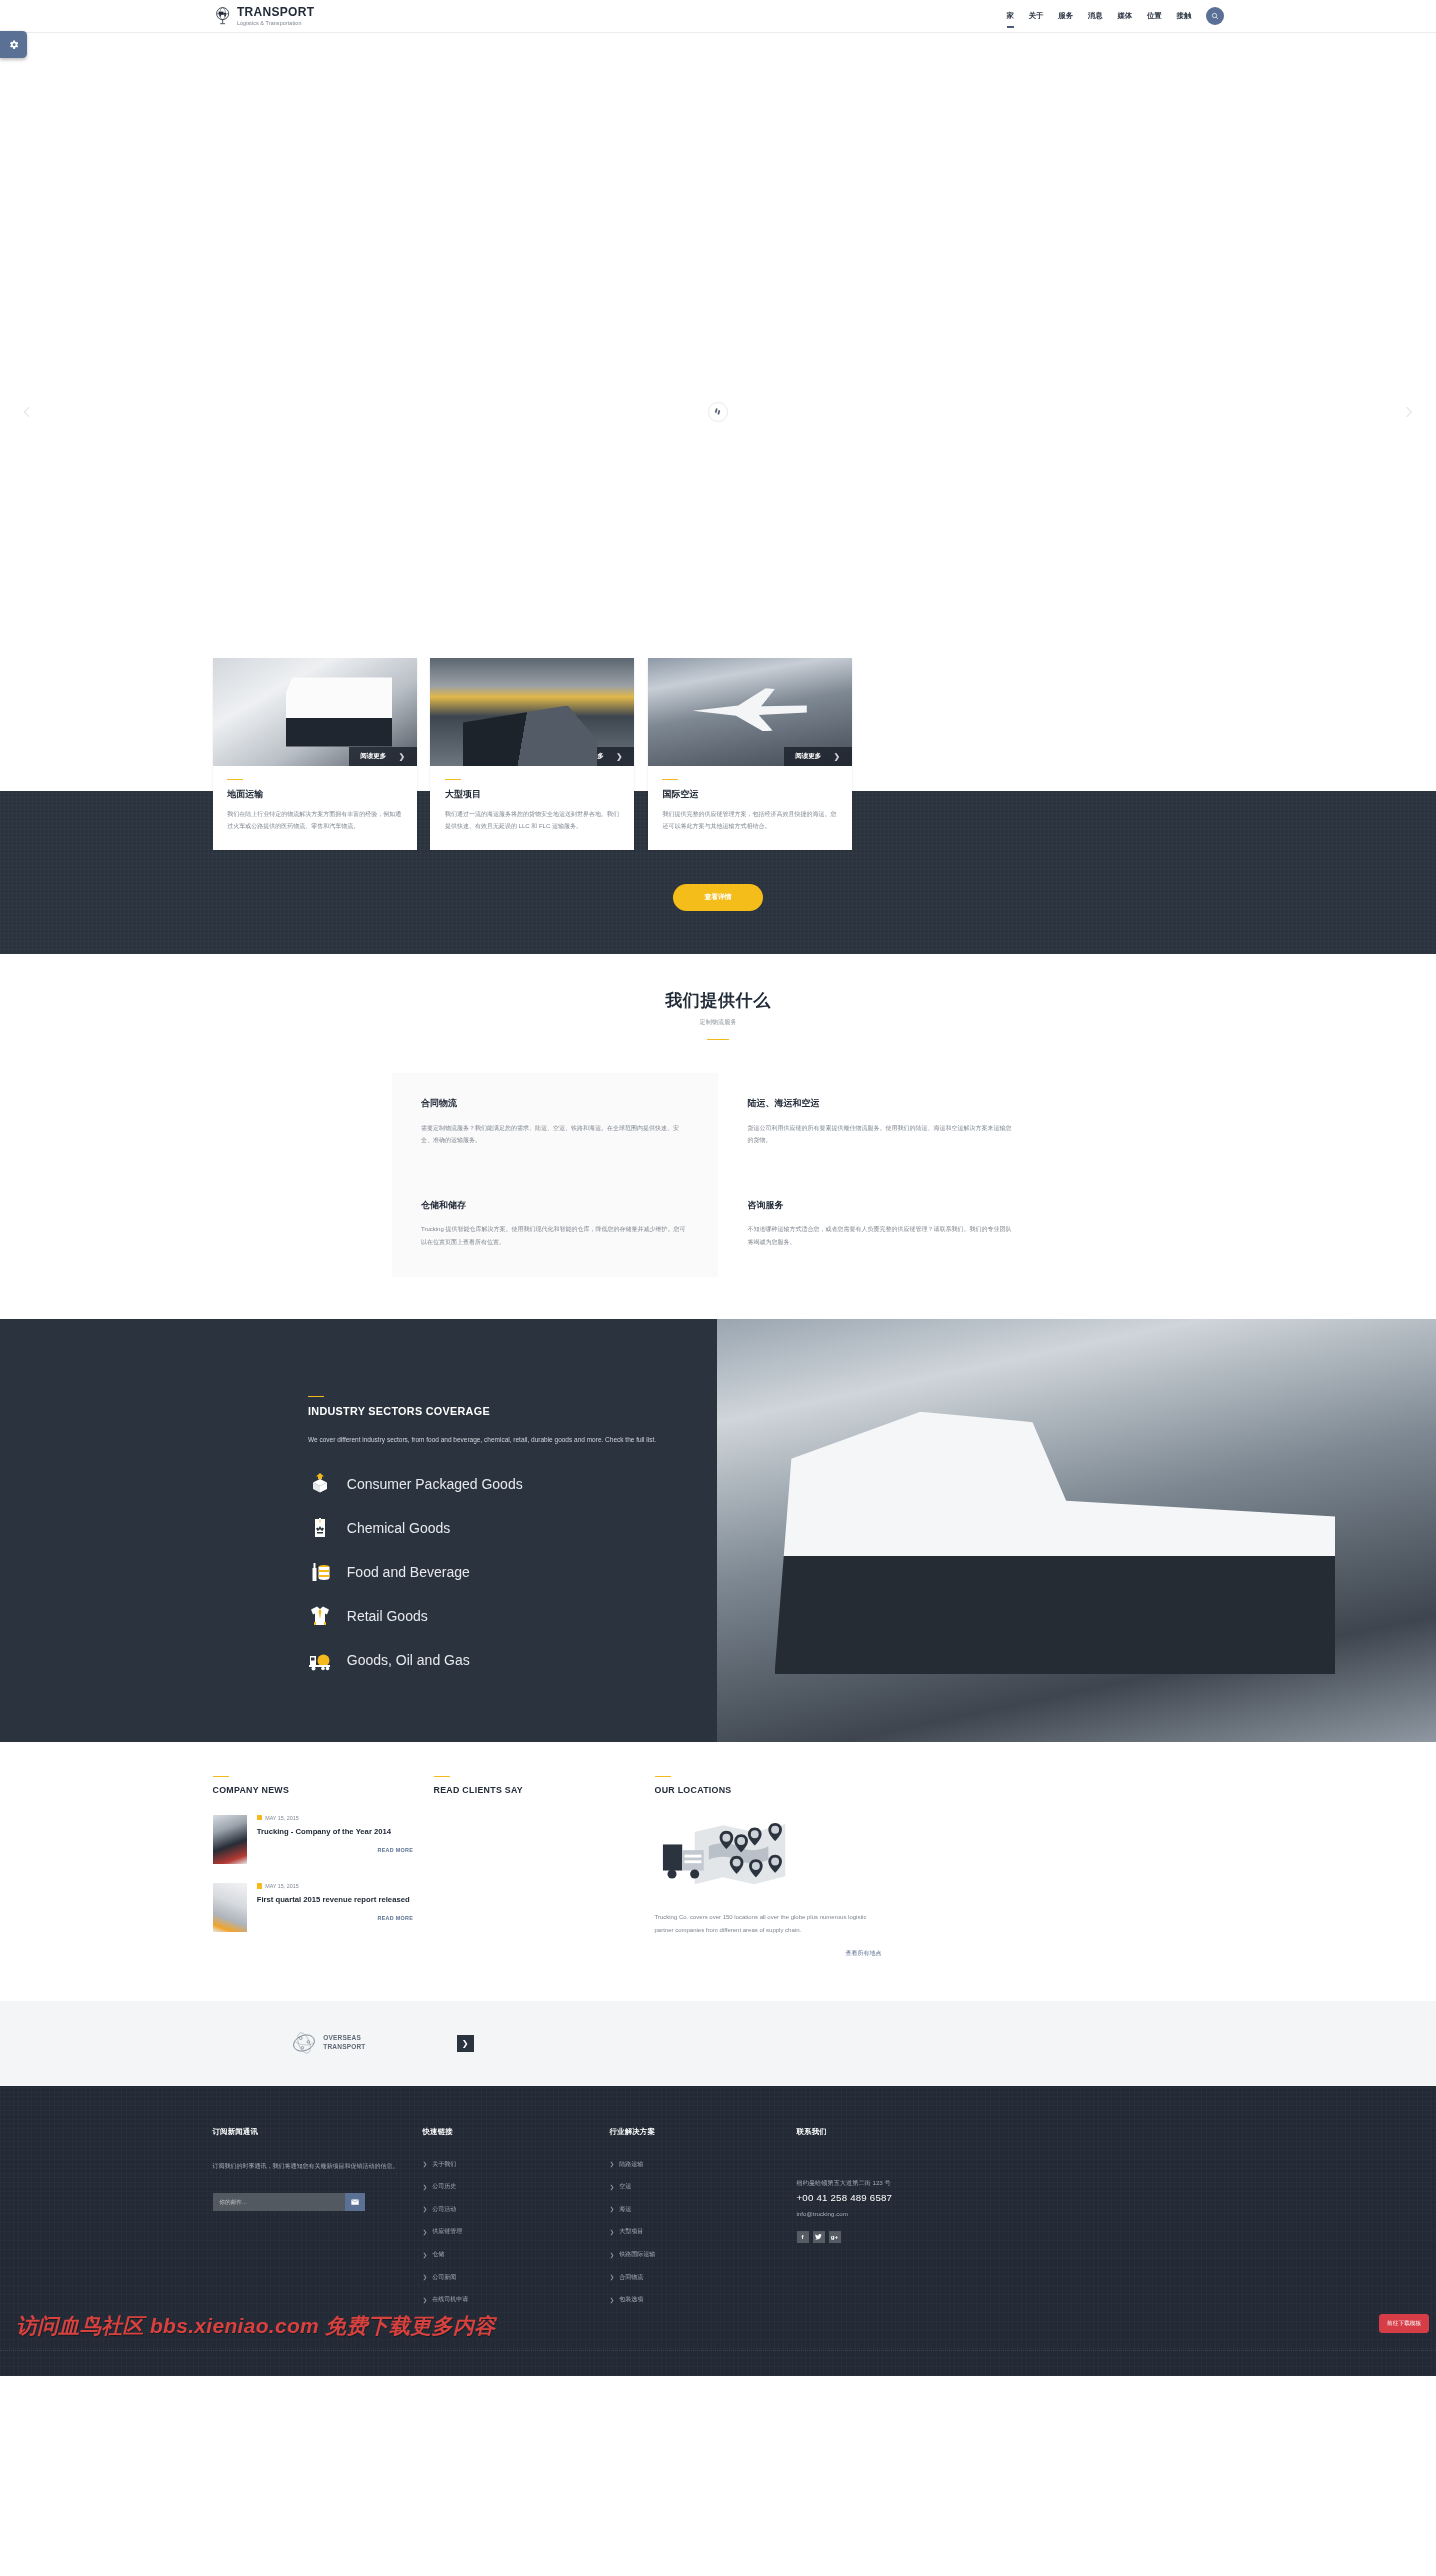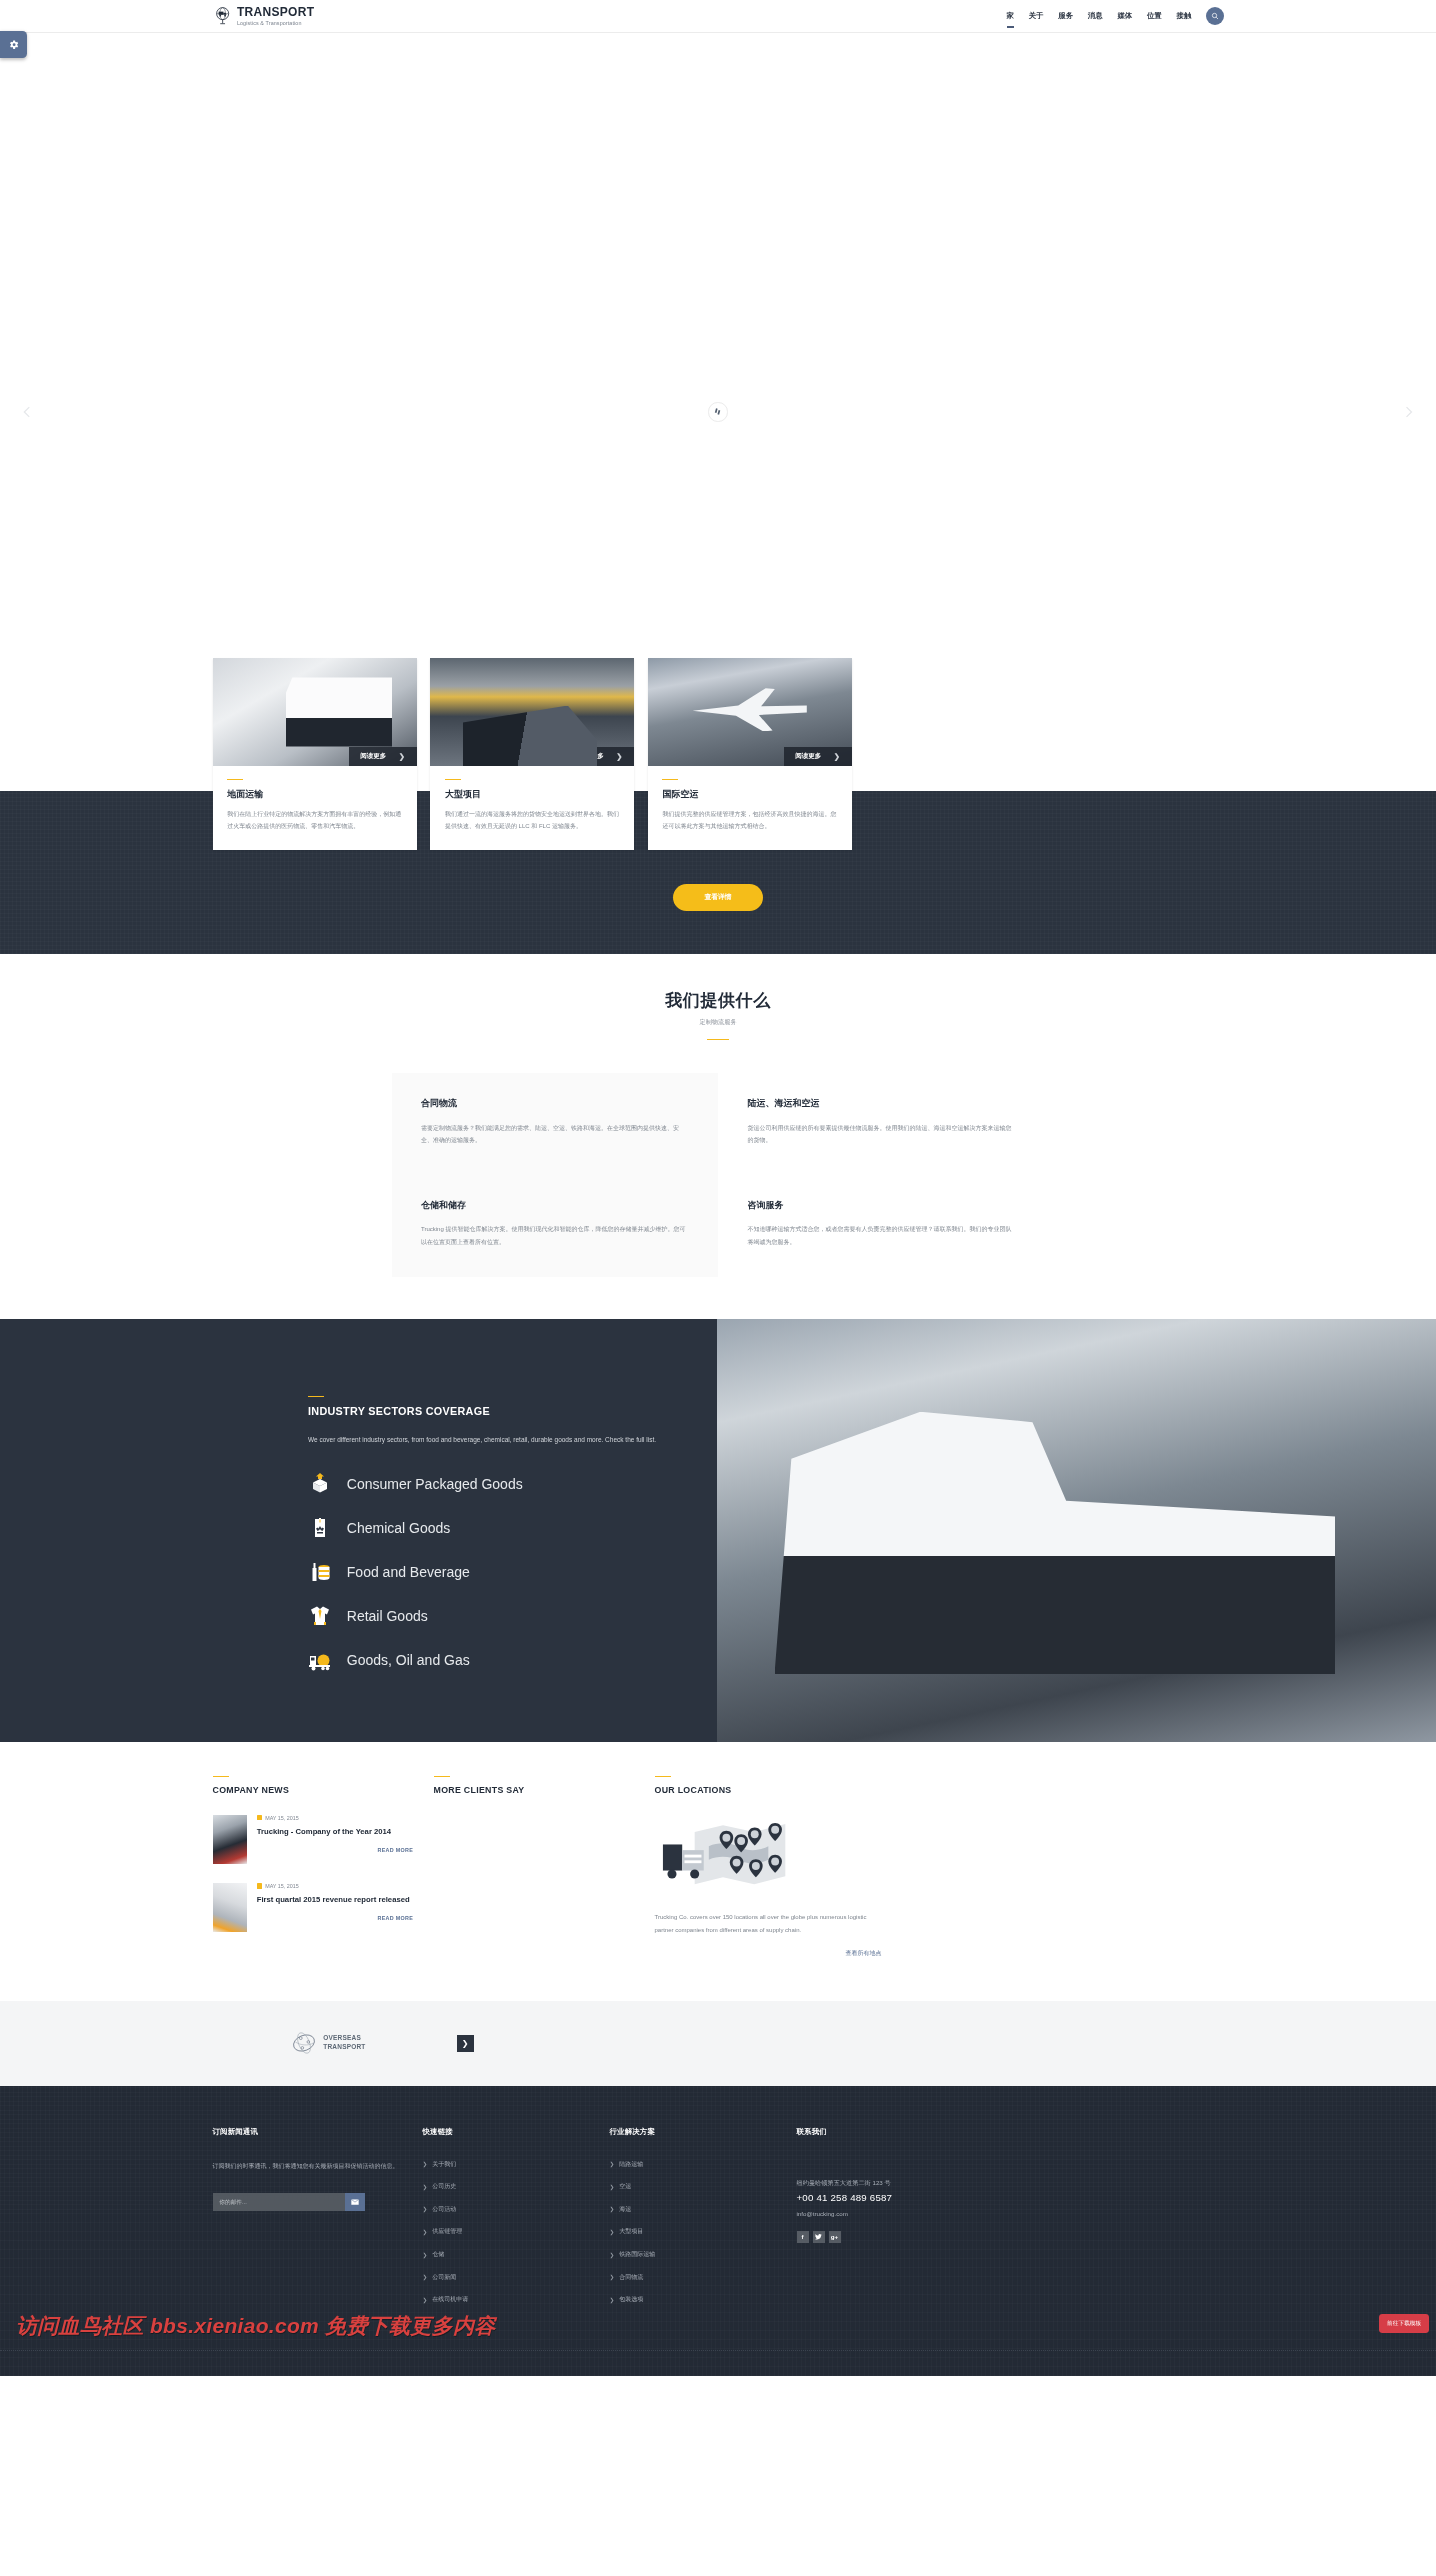--- a/index.html
+++ b/index.html
@@ -493,21 +493,21 @@
             <span>MAY 15, 2015</span>
           </div>
           <div class="news-title">First quartal 2015 revenue report released</div>
           <div class="news-more">READ MORE</div>
         </div>
       </div>
     </div>
 
     <div class="col-clients">
       <div class="col-dash"></div>
-      <div class="col-h">MORE CLIENTS SAY</div>
+      <div class="col-h">READ CLIENTS SAY</div>
     </div>
 
     <div class="col-loc">
       <div class="col-dash"></div>
       <div class="col-h">OUR LOCATIONS</div>
 
       <div class="loc-art">
         <svg viewBox="0 0 300 150" width="170" height="85">
           <path d="M70 30l50-12 55 12 55-14v92l-55 14-55-12-50 12z" fill="#e3e6e9"></path>
           <path d="M95 55c18-8 40-6 55 2 16 8 35 6 50-2v24c-16 8-36 9-52 1-14-7-36-9-53-1z" fill="#b9c0c8"></path>

